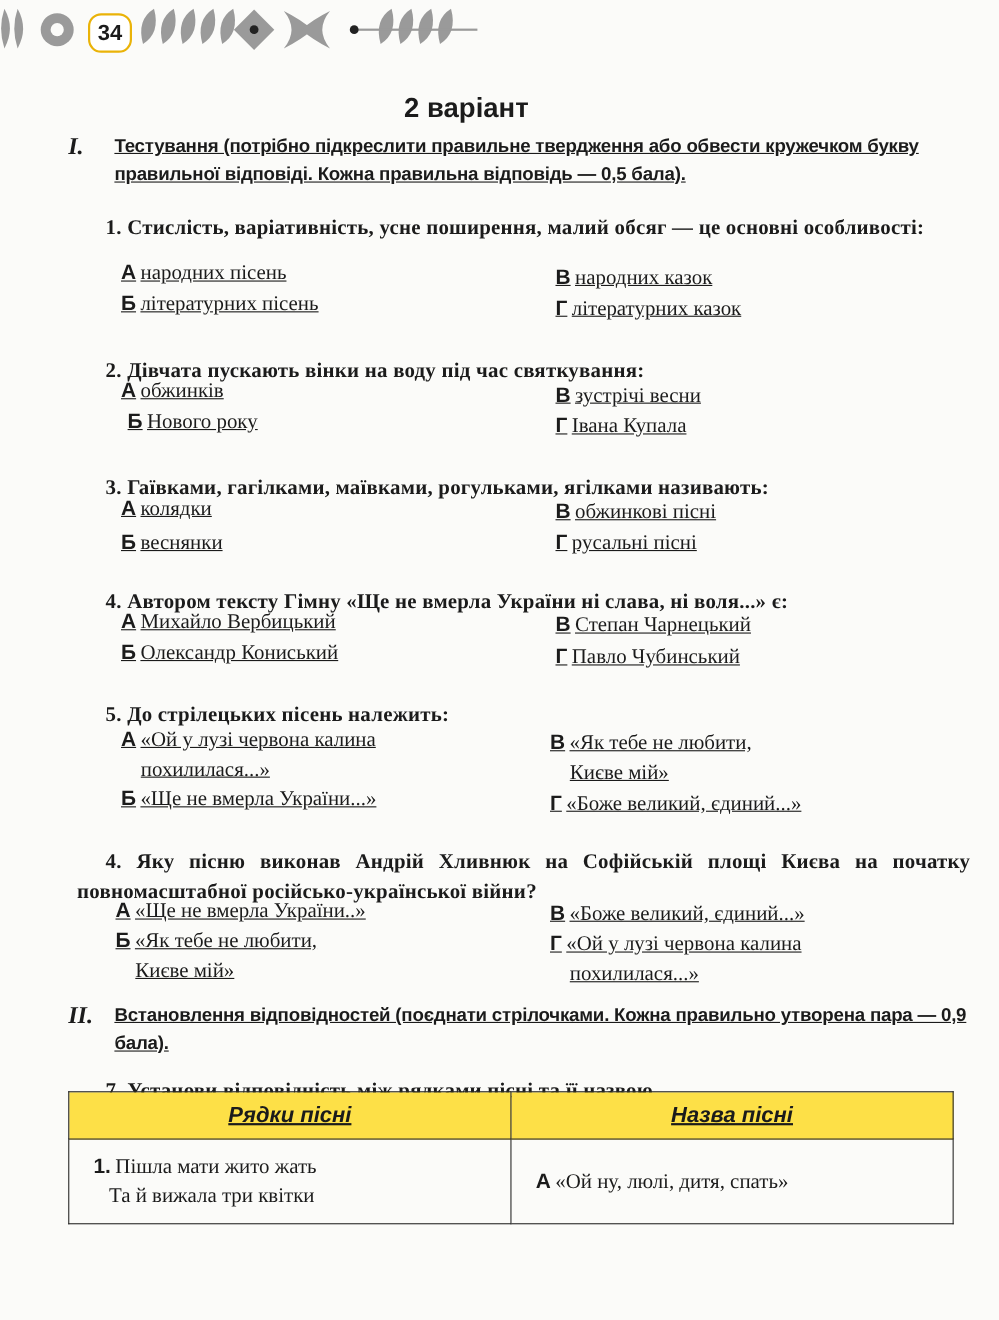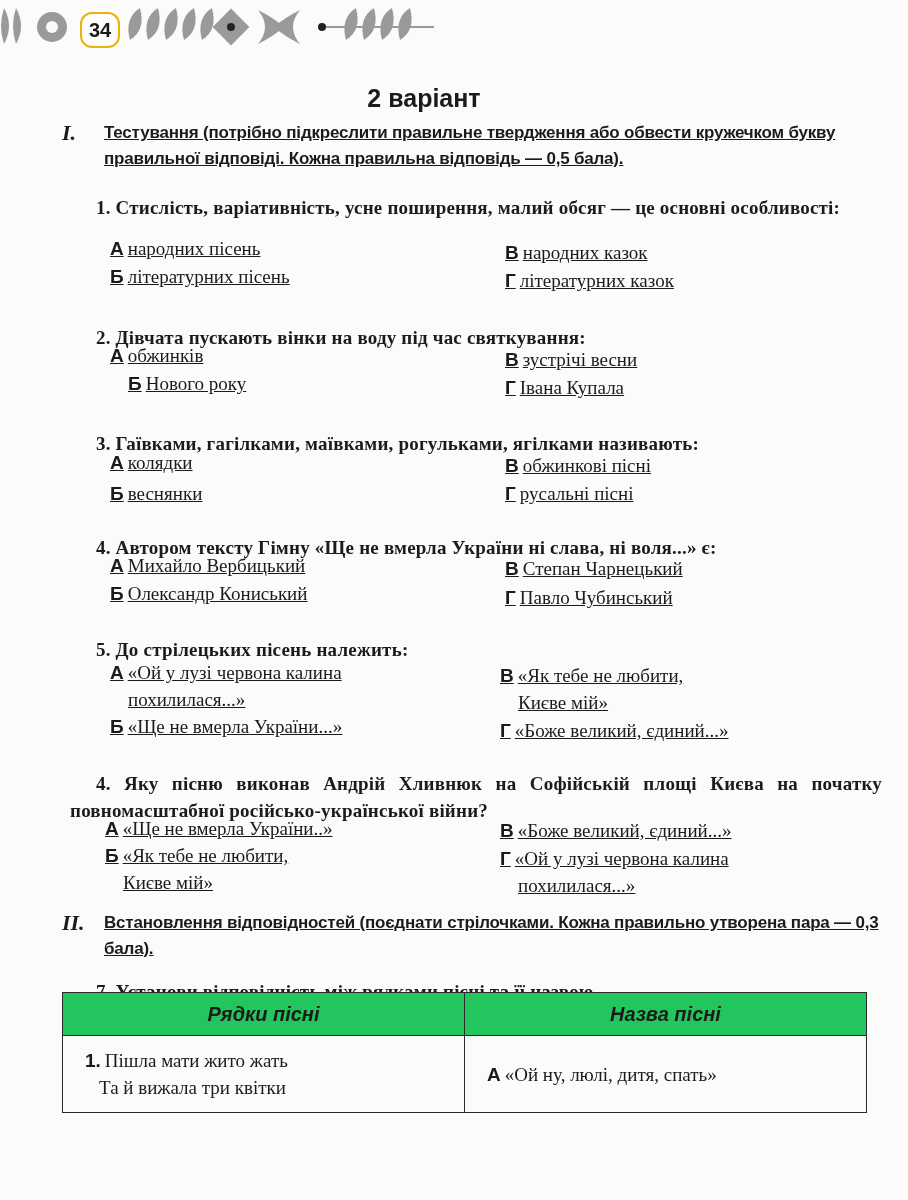--- a/index.html
+++ b/index.html
@@ -9,21 +9,21 @@
   .orn { position:absolute; top:0; }
   .title { position:absolute; left:0; width:848px; top:84px; text-align:center; font:bold 25px "Liberation Sans", sans-serif; }
   .sec { position:absolute; left:62px; width:830px; font:bold 17px "Liberation Sans", sans-serif; line-height:26px; }
   .sec .roman { position:absolute; left:0; top:0; font:italic bold 22px "Liberation Serif", serif; }
   .sec .txt { margin-left:42px; display:block; letter-spacing:-0.2px;text-decoration:underline; }
   .q { position:absolute; left:70px; width:812px; font:bold 19px "Liberation Serif", serif; line-height:27px; text-align:justify; text-indent:26px; letter-spacing:0.2px;margin-top:12px; }
   .opt { position:absolute; font:19px "Liberation Serif", serif; line-height:27px;text-decoration:underline; }
   .opt .l { font:bold 19px "Liberation Sans", sans-serif; margin-right:4px; }
   .opt .cont { display:block; padding-left:18px; }
   table.t { position:absolute; left:62px; top:992px; width:805px; border-collapse:collapse; }
-  table.t th { background:#22c55e; height:40px; font:italic bold 20px "Liberation Sans", sans-serif; border:1.5px solid #2a2a2a; }
+  table.t th { background:#fde047; height:40px; font:italic bold 20px "Liberation Sans", sans-serif; border:1.5px solid #2a2a2a;text-decoration:underline; }
   table.t td { height:76px; border:1.5px solid #2a2a2a; font:19px "Liberation Serif", serif; line-height:27px; vertical-align:middle; padding:0 12px 0 22px; }
   table.t td .l { font:bold 19px "Liberation Sans", sans-serif; margin-right:4px; }
 </style>
 </head>
 <body>
 
 <div class="hdr">
   <svg class="orn" width="440" height="52">
     <g fill="#9a9a9a">
       <path d="M4 8 q10 18 0 36 q-6 -18 0 -36z"></path>
@@ -58,21 +58,21 @@
 </div>
 
 <div class="q" style="top:182px">1. Стислість, варіативність, усне поширення, малий обсяг — це основні особливості:</div>
 <div class="opt" style="left:110px;top:235px"><span class="l">А</span><span>народних пісень</span></div>
 <div class="opt" style="left:110px;top:263px"><span class="l">Б</span><span>літературних пісень</span></div>
 <div class="opt" style="left:505px;top:239px"><span class="l">В</span><span>народних казок</span></div>
 <div class="opt" style="left:505px;top:267px"><span class="l">Г</span><span>літературних казок</span></div>
 
 <div class="q" style="top:312px">2. Дівчата пускають вінки на воду під час святкування:</div>
 <div class="opt" style="left:110px;top:342px"><span class="l">А</span><span>обжинків</span></div>
-<div class="opt" style="left:128px;top:370px"><span class="l">Б</span><span>Нового року</span></div>
+<div class="opt" style="left:116px;top:370px"><span class="l">Б</span><span>Нового року</span></div>
 <div class="opt" style="left:505px;top:346px"><span class="l">В</span><span>зустрічі весни</span></div>
 <div class="opt" style="left:505px;top:374px"><span class="l">Г</span><span>Івана Купала</span></div>
 
 <div class="q" style="top:418px">3. Гаївками, гагілками, маївками, рогульками, ягілками називають:</div>
 <div class="opt" style="left:110px;top:449px"><span class="l">А</span><span>колядки</span></div>
 <div class="opt" style="left:110px;top:480px"><span class="l">Б</span><span>веснянки</span></div>
 <div class="opt" style="left:505px;top:452px"><span class="l">В</span><span>обжинкові пісні</span></div>
 <div class="opt" style="left:505px;top:480px"><span class="l">Г</span><span>русальні пісні</span></div>
 
 <div class="q" style="top:522px">4. Автором тексту Гімну «Ще не вмерла України ні слава, ні воля...» є:</div>
@@ -88,21 +88,21 @@
 <div class="opt" style="left:500px;top:717px"><span class="l">Г</span><span>«Боже великий, єдиний...»</span></div>
 
 <div class="q" style="top:758px">4. Яку пісню виконав Андрій Хливнюк на Софійській площі Києва на початку повномасштабної російсько-української війни?</div>
 <div class="opt" style="left:105px;top:815px"><span class="l">А</span><span>«Ще не вмерла України..»</span></div>
 <div class="opt" style="left:105px;top:842px"><span class="l">Б</span><span>«Як тебе не любити,</span><span class="cont">Києве мій»</span></div>
 <div class="opt" style="left:500px;top:817px"><span class="l">В</span><span>«Боже великий, єдиний...»</span></div>
 <div class="opt" style="left:500px;top:845px"><span class="l">Г</span><span>«Ой у лузі червона калина</span><span class="cont">похилилася...»</span></div>
 
 <div class="sec" style="top:910px">
   <span class="roman">II.</span>
-  <span class="txt">Встановлення відповідностей (поєднати стрілочками. Кожна правильно утворена пара — 0,3 бала).</span>
+  <span class="txt">Встановлення відповідностей (поєднати стрілочками. Кожна правильно утворена пара — 0,9 бала).</span>
 </div>
 
 <div class="q" style="top:966px">7. Установи відповідність між рядками пісні та її назвою.</div>
 
 <table class="t">
   <tbody>
       <tr>
     <th style="width:50%">Рядки пісні</th>
     <th>Назва пісні</th>
   </tr>

